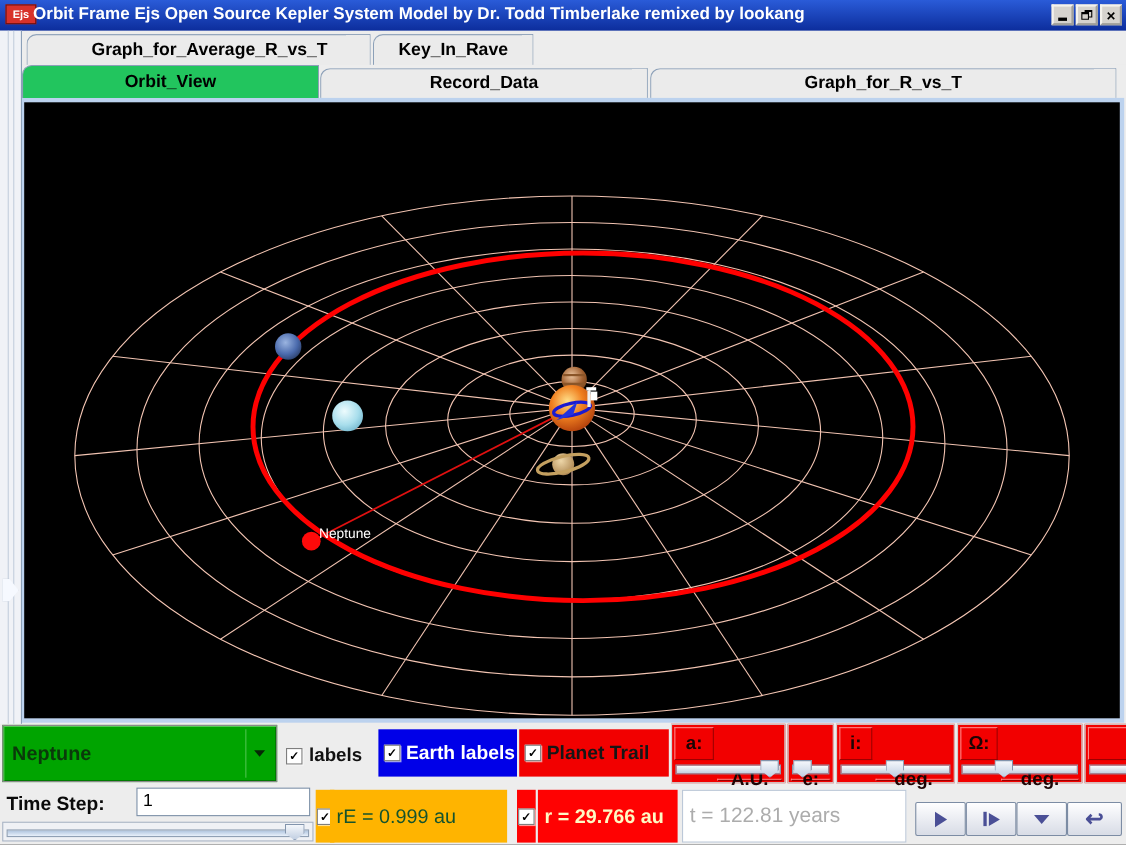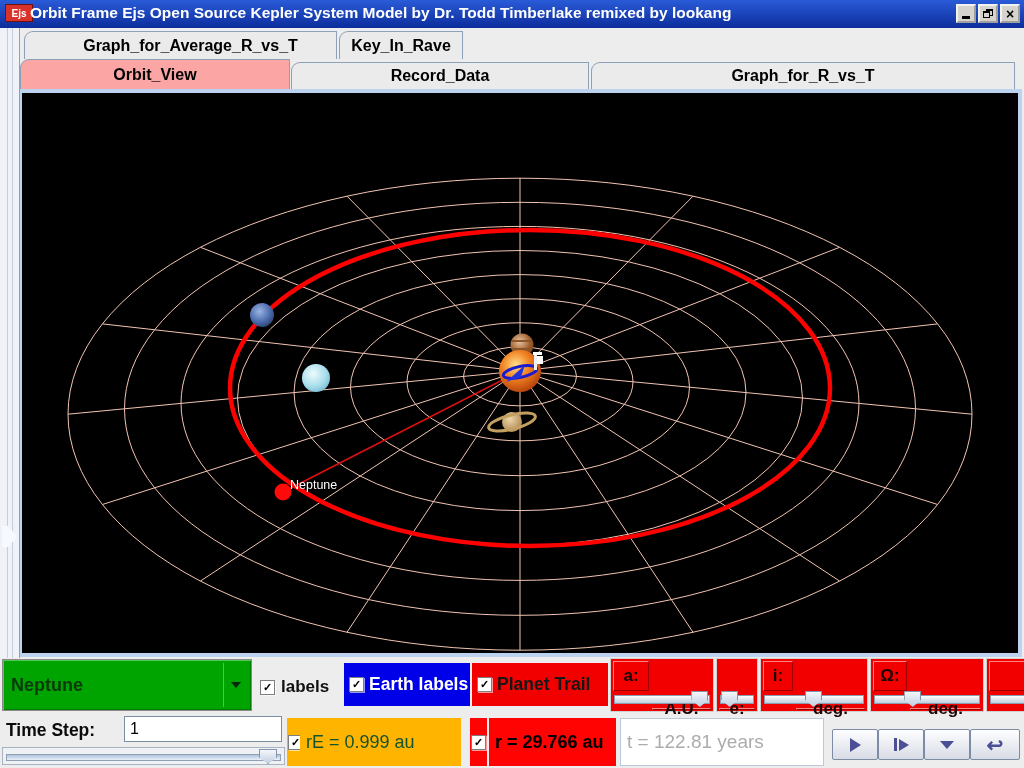--- a/index.html
+++ b/index.html
@@ -29,21 +29,21 @@
   .glyph-close { font-size:14px; font-weight:bold; color:#000; line-height:12px; }
   
   .tabrow { position:absolute; left:0; width:1024px; background:#EDEDED; }
   .row1 { top:28px; height:31px; }
   .row2 { top:59px; height:30px; }
   .tab { position:absolute; top:3px; bottom:0; background:#EBEBEB;
     border:1px solid #8CA0B8; border-bottom:none;
     border-top-left-radius:9px 9px; box-sizing:border-box;
     display:flex; align-items:center; justify-content:center;
     font-size:16px; font-weight:bold; color:#000; cursor:pointer; white-space:nowrap; }
-  .tab.selected { background:#fca5a5; top:0; z-index:2; }
+  .tab.selected { background:#22c55e; top:0; z-index:2; }
   
   .left-strip { position:absolute; left:0; top:28px; width:20px; height:630px;
     background:#F0F2F7; border-right:1px solid #8CA0B8; box-sizing:border-box; }
   .vline { position:absolute; top:0; bottom:0; width:1px; background:#C4CEDC; }
   .split-arrow { position:absolute; left:2px; top:498px; width:15px; height:21px;
     background:#F6F9FF; clip-path:polygon(0 0,42% 0,100% 50%,42% 100%,0 100%);
     filter:drop-shadow(0 0 1px #5A6E8C); cursor:pointer; }
   
   .canvas-frame { position:absolute; left:20px; top:89px; width:1002px; height:568px;
     background:#BCD2EE; }
@@ -105,21 +105,21 @@
     background:linear-gradient(#F8FAFD,#BECCE0);
     clip-path:polygon(0 0,100% 0,100% 55%,50% 100%,0 55%);
     box-shadow:inset 0 0 0 1px #8294AC; }
   .mini { position:absolute; top:718px; width:17px; height:48px;
     display:flex; align-items:center; justify-content:center; }
   .mini-rE { left:287px; background:#FFB400; }
   .mini-r  { left:470px; background:#FF0202; }
   .readout { position:absolute; top:718px; height:48px; display:flex; align-items:center;
     padding-left:6px; box-sizing:border-box; white-space:nowrap; }
   .ro-rE { left:300px; width:161px; background:#FFB400; color:#14532d; font-size:18px; }
-  .ro-r  { left:489px; width:127px; background:#FF0202; color:#000000; font-size:18px; font-weight:600; }
+  .ro-r  { left:489px; width:127px; background:#FF0202; color:#fef9c3; font-size:18px; font-weight:600; }
   .ro-t  { left:620px; width:204px; background:#FFF; border:1px solid #BCC8D8;
     color:#ACACAC; font-size:19px; }
   .pbtn { position:absolute; top:729px; height:31px; width:46px;
     background:linear-gradient(#FEFEFF,#D8DCE6); border:1px solid #7C8CA4;
     border-radius:2px; box-sizing:border-box;
     display:flex; align-items:center; justify-content:center; cursor:pointer; }
   .b-play { left:832px; } .b-step { left:878px; } .b-down { left:924px; } .b-reset { left:970px; width:50px; }
   .icon-play { width:0; height:0; border-left:11px solid #4A4F96;
     border-top:7px solid transparent; border-bottom:7px solid transparent; }
   .icon-step { display:flex; align-items:center; gap:2px; }
@@ -146,21 +146,21 @@
           <span class="glyph-restore"></span>
         </span>
       <span class="wbtn">
           <span class="glyph-close">×</span>
         </span>
     </span>
   </div>
 
   <div class="tabrow row1">
     <div class="tab" style="left:24px;width:313px;padding-left:20px;">Graph_for_Average_R_vs_T</div>
-    <div class="tab" style="left:339px;width:124px;">Key_In_Rave</div>
+    <div class="tab" style="left:339px;width:146px;">Key_In_Rave</div>
   </div>
   <div class="tabrow row2">
     <div class="tab selected" style="left:20px;width:270px;">Orbit_View</div>
     <div class="tab" style="left:291px;width:298px;">Record_Data</div>
     <div class="tab" style="left:591px;width:424px;">Graph_for_R_vs_T</div>
   </div>
 
   <div class="left-strip">
     <div class="vline" style="left:7px;"></div>
     <div class="vline" style="left:12px;"></div>

